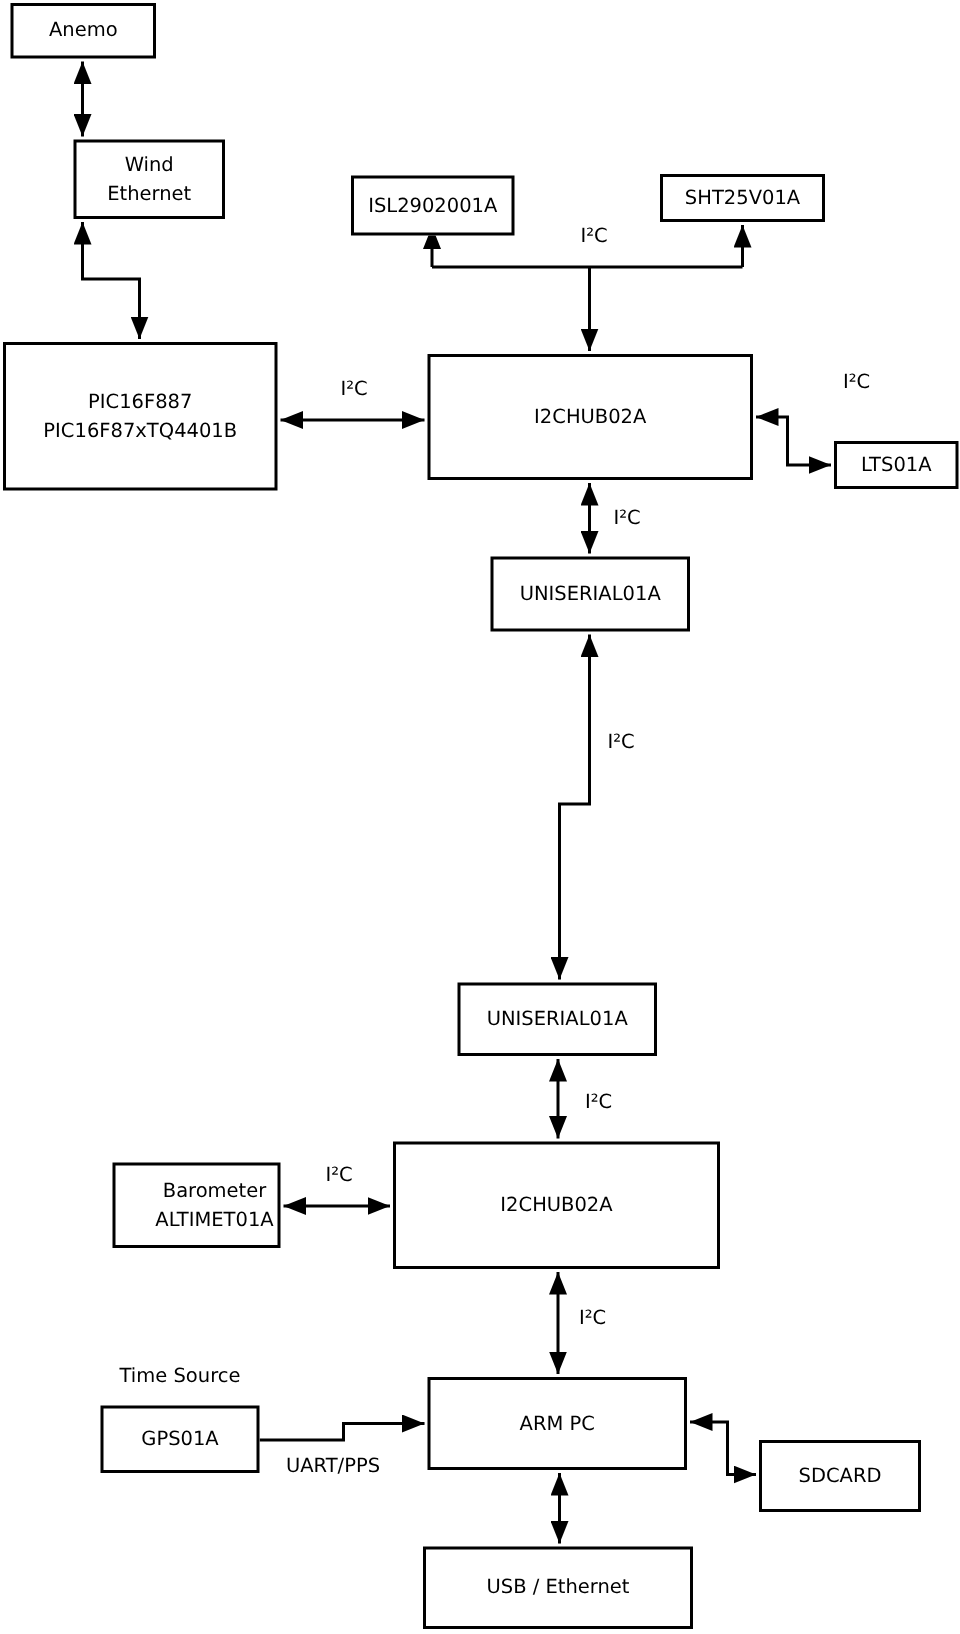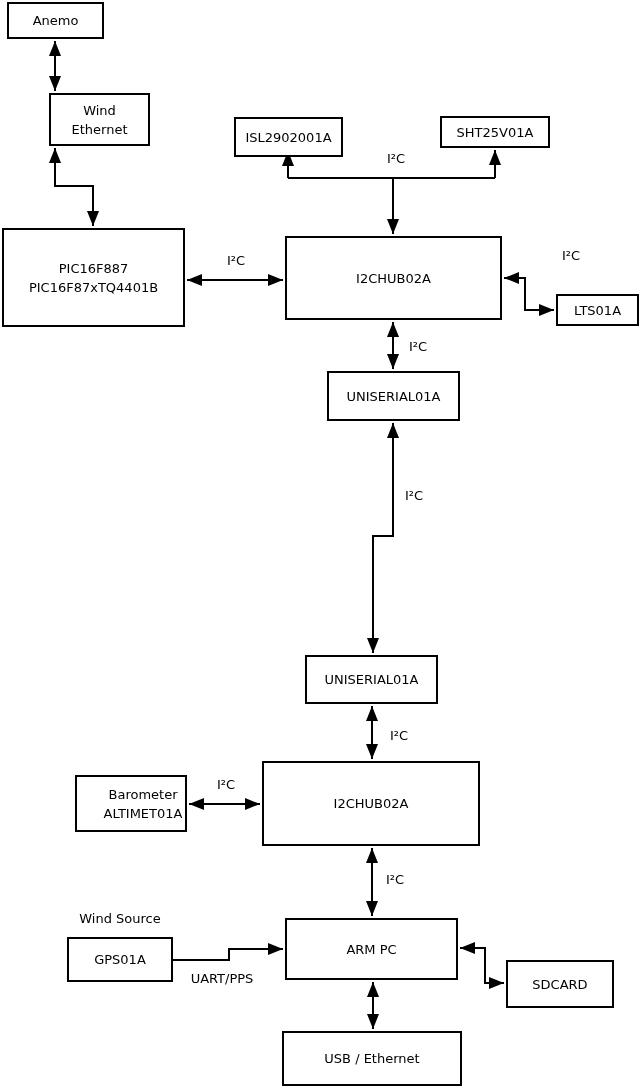--- a/index.html
+++ b/index.html
@@ -154,16 +154,16 @@
   </div>
 
   <span class="lbl" id="l-i2c-sensors">I²C</span>
   <span class="lbl" id="l-i2c-pic-hub1">I²C</span>
   <span class="lbl" id="l-i2c-hub1-lts">I²C</span>
   <span class="lbl" id="l-i2c-hub1-uni1">I²C</span>
   <span class="lbl" id="l-i2c-uni-link">I²C</span>
   <span class="lbl" id="l-i2c-uni2-hub2">I²C</span>
   <span class="lbl" id="l-i2c-baro-hub2">I²C</span>
   <span class="lbl" id="l-i2c-hub2-arm">I²C</span>
-  <span class="lbl" id="l-time-source">Wind Source</span>
+  <span class="lbl" id="l-time-source">Time Source</span>
   <span class="lbl" id="l-uart-pps">UART/PPS</span>
 
 </div>
 
 </body></html>

